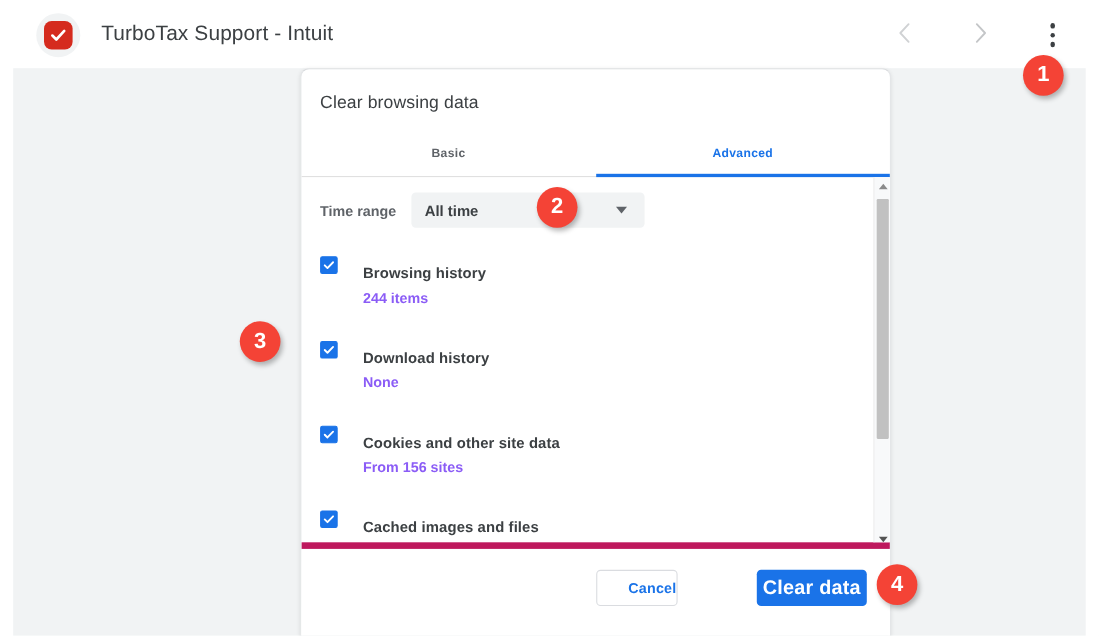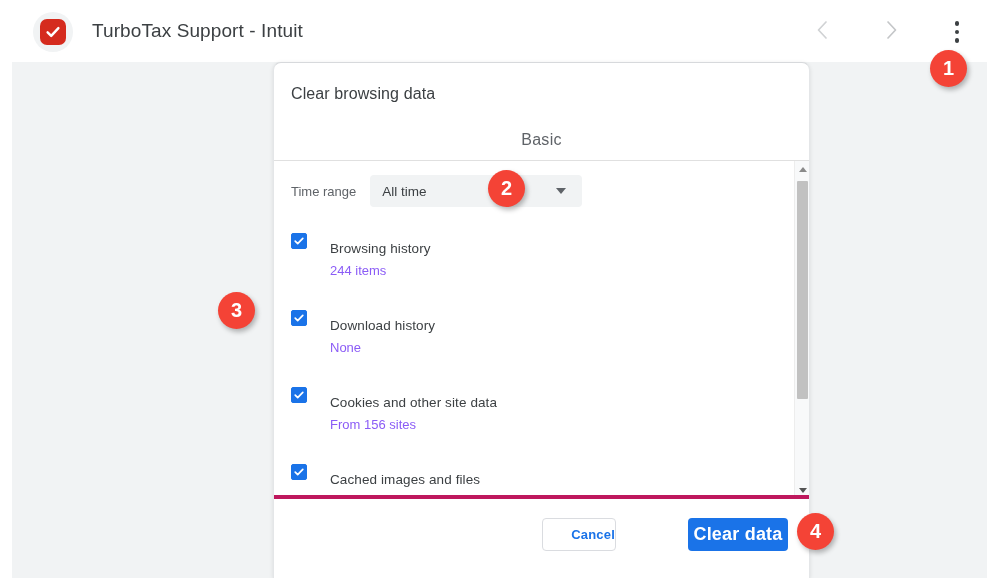--- a/index.html
+++ b/index.html
@@ -110,42 +110,43 @@
     left: 0; top: 56px;
     width: 535px; height: 42px;
     display: flex;
     border-bottom: 1px solid #e0e0e0;
   }
   .tab {
     flex: 1;
     display: flex;
     align-items: center;
     justify-content: center;
-    font-size: 16px;
+    font-size: 11px;
     color: #5f6368;
-    font-weight: normal;
+    font-weight: bold;
     letter-spacing: .3px;
     position: relative;
   }
   .tab.active { color: #1a73e8; }
   .tab.active::after {
     content: "";
     position: absolute;
     left: 0; right: 0; bottom: -1px;
     height: 3px;
     background: #1a73e8;
   }
 
   
   #scrollbody {
     position: absolute;
     left: 0; top: 98px;
     width: 535px; height: 338px;
-    border-bottom: 4px solid #be185d;
+    border-bottom: 6px solid #be185d;
     overflow: hidden;
+    font-weight: bold;
   }
 
   #timerange-row {
     position: absolute;
     left: 17px; top: 14px;
     display: flex;
     align-items: center;
     gap: 14px;
   }
   #timerange-label {
@@ -335,20 +336,21 @@
   </div>
 
   <div id="content-area"></div>
 
   <div id="dialog">
 
     <div id="dialog-title">Clear browsing data</div>
 
     <div id="tabs">
       <div class="tab">Basic</div>
+      <div class="tab active">Advanced</div>
     </div>
 
     <div id="scrollbody">
 
       <div id="timerange-row">
         <div id="timerange-label">Time range</div>
         <div id="timerange-select">
           <span id="timerange-value">All time</span>
           <span id="select-arrow"></span>
         </div>

